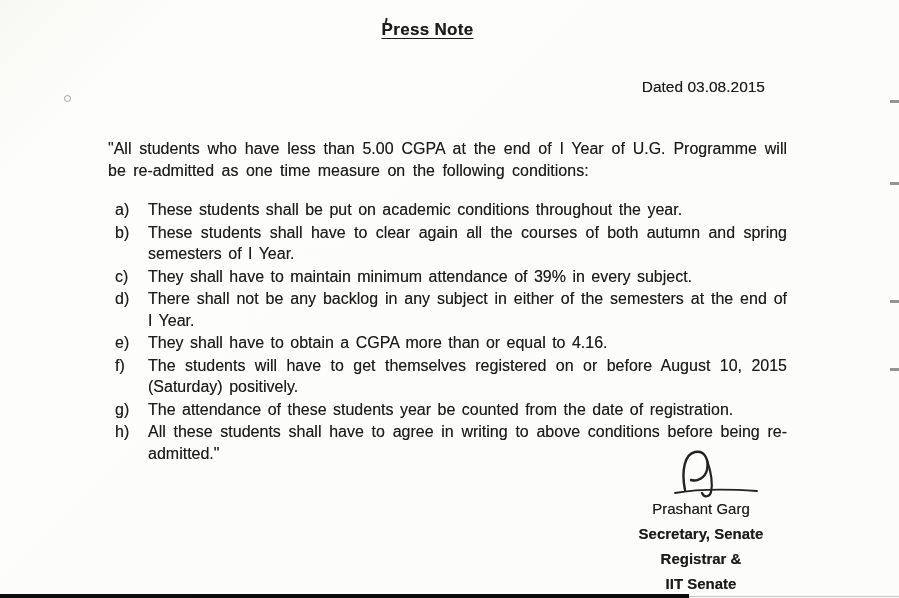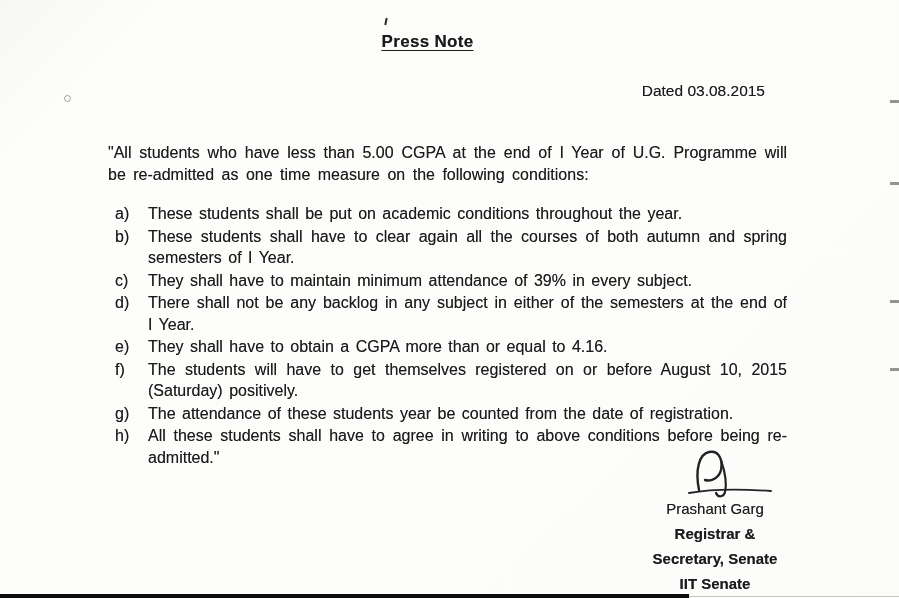--- a/index.html
+++ b/index.html
@@ -10,35 +10,35 @@
   .page {
     position: relative;
     width: 899px;
     height: 598px;
     margin: 0 auto;
     background: linear-gradient(135deg, #f7f7f4 0%, #fdfdfb 12%, #fcfcfa 100%);
     font-family: "Liberation Sans", "DejaVu Sans", sans-serif;
     color: #1b1b1b;
     overflow: hidden;
     box-sizing: border-box;
-    padding: 32px 112px 0 108px;
+    padding: 20px 112px 0 108px;
     text-shadow: 0 0 0.4px rgba(0,0,0,0.5);
   }
   .title {
     margin: 0;
     font-size: 17px;
     font-weight: bold;
     text-align: center;
     text-decoration: underline;
     text-underline-offset: 3px;
     letter-spacing: 0.3px;
     margin-right: 40px; 
   }
   .date-line {
-    margin-top: 30px;
+    margin-top: 38px;
     margin-right: 22px;
     text-align: right;
     font-size: 15.5px;
   }
   .intro {
     margin: 42px 0 0 0;
     font-size: 16px;
     line-height: 22px;
     text-align: justify;
     word-spacing: 3px;
@@ -57,21 +57,21 @@
   .condition-label {
     text-align: left;
   }
   .condition-text {
     text-align: justify;
     word-spacing: 2px;
   }
   .signature-block {
     position: absolute;
     top: 446px;
-    right: 104px;
+    right: 118px;
     width: 160px;
     text-align: center;
     font-size: 15px;
     line-height: 25px;
   }
   .signature-scribble {
     display: block;
     margin: 0 auto -2px 52px;
   }
   .sig-name {
@@ -176,22 +176,22 @@
     </div>
   </div>
 
   <div class="signature-block">
     <svg class="signature-scribble" width="86" height="52" viewBox="0 0 86 52" fill="none" xmlns="http://www.w3.org/2000/svg">
       <path d="M12 44 C8 24 12 8 22 6 C32 4 36 14 34 24 C32 32 24 36 18 34" stroke="#222222" stroke-width="2.4" stroke-linecap="round" fill="none"></path>
       <path d="M34 14 C38 26 40 38 38 46 C37 51 31 52 29 47" stroke="#222222" stroke-width="2.2" stroke-linecap="round" fill="none"></path>
       <path d="M2 47 C24 43 56 43 84 45" stroke="#222222" stroke-width="1.8" stroke-linecap="round" fill="none"></path>
     </svg>
     <div class="sig-name">Prashant Garg</div>
+    <div class="sig-role">Secretary, Senate</div>
     <div class="sig-role">Registrar &amp;</div>
-    <div class="sig-role">Secretary, Senate</div>
     <div class="sig-role">IIT Senate</div>
   </div>
 
   <div class="edge-mark m1"></div>
   <div class="edge-mark m2"></div>
   <div class="edge-mark m3"></div>
   <div class="edge-mark m4"></div>
   <div class="scan-bottom-line-thin"></div>
   <div class="scan-bottom-line"></div>
 

